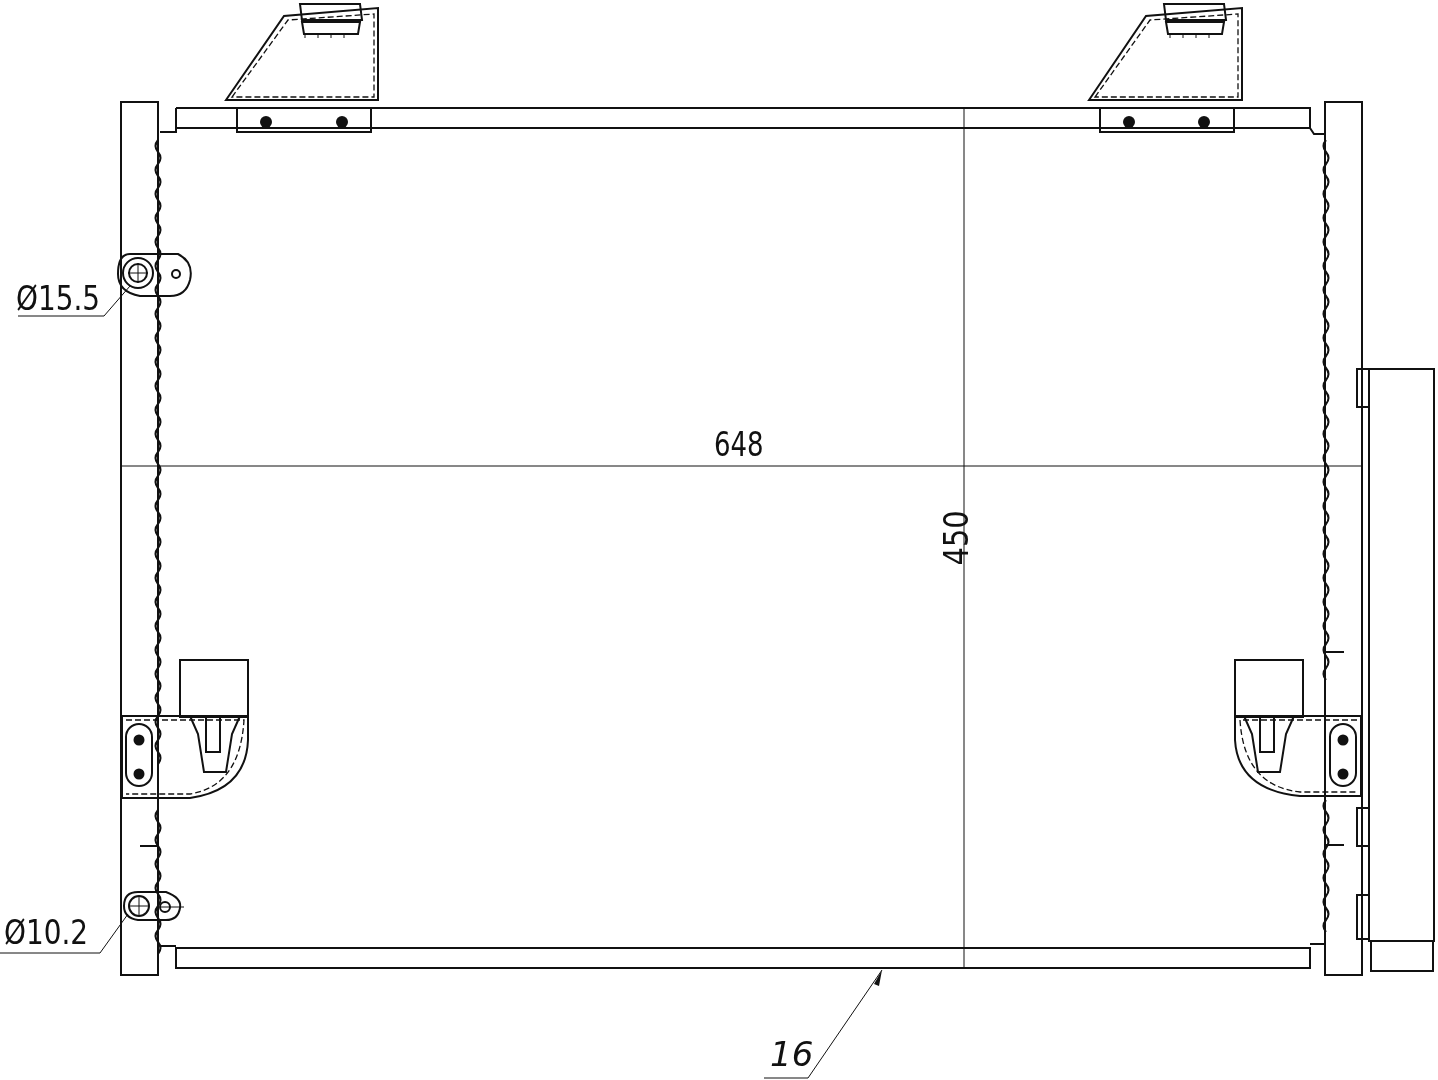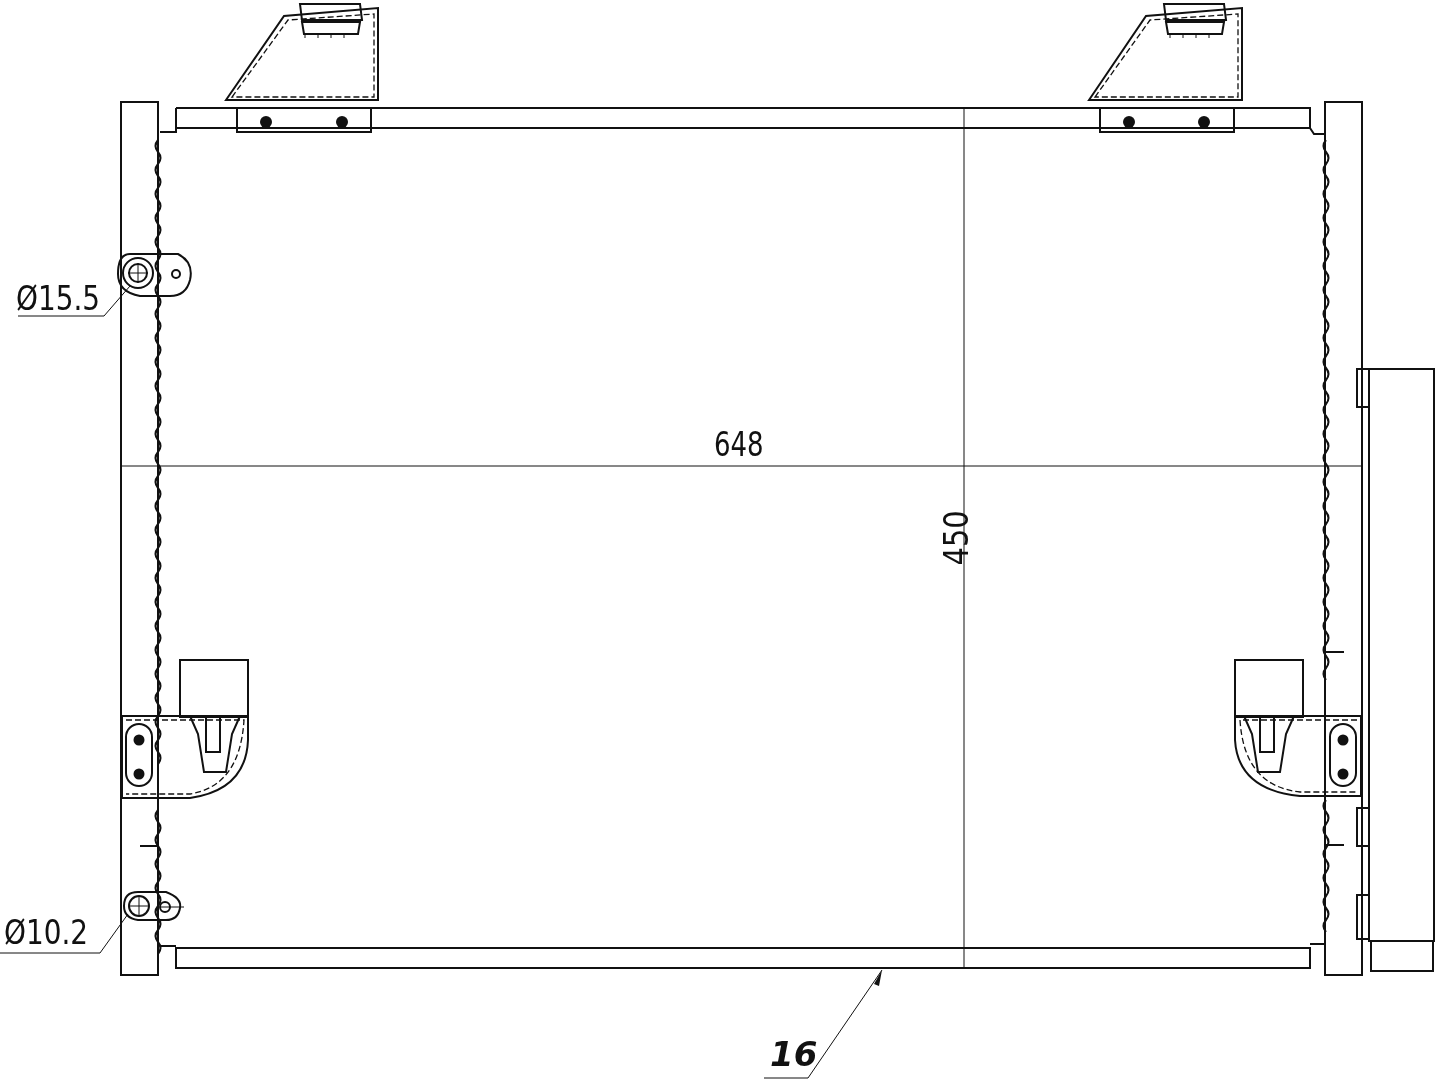--- a/index.html
+++ b/index.html
@@ -139,13 +139,13 @@
 </svg>
 
 <div style="position:absolute; left:714px; top:424px; font-family:'DejaVu Sans Condensed','DejaVu Sans',sans-serif; font-size:34px; color:#111; transform:scaleX(0.85); transform-origin:left top;">648</div>
 
 <div style="position:absolute; left:926px; top:520px; width:60px; font-family:'DejaVu Sans',sans-serif; font-size:34px; color:#111; transform:rotate(-90deg) scaleX(0.85); transform-origin:center center;">450</div>
 
 <div style="position:absolute; left:16px; top:278px; font-family:'DejaVu Sans',sans-serif; font-size:34px; color:#111; transform:scaleX(0.82); transform-origin:left top;">Ø15.5</div>
 
 <div style="position:absolute; left:4px; top:912px; font-family:'DejaVu Sans',sans-serif; font-size:34px; color:#111; transform:scaleX(0.82); transform-origin:left top;">Ø10.2</div>
 
-<div style="position:absolute; left:770px; top:1034px; font-family:'DejaVu Sans',sans-serif; font-size:34px; font-style:italic; color:#111;font-weight:bold;">16</div>
+<div style="position:absolute; left:770px; top:1034px; font-family:'DejaVu Sans',sans-serif; font-size:34px; font-style:italic; color:#111;">16</div>
 
 </body></html>

